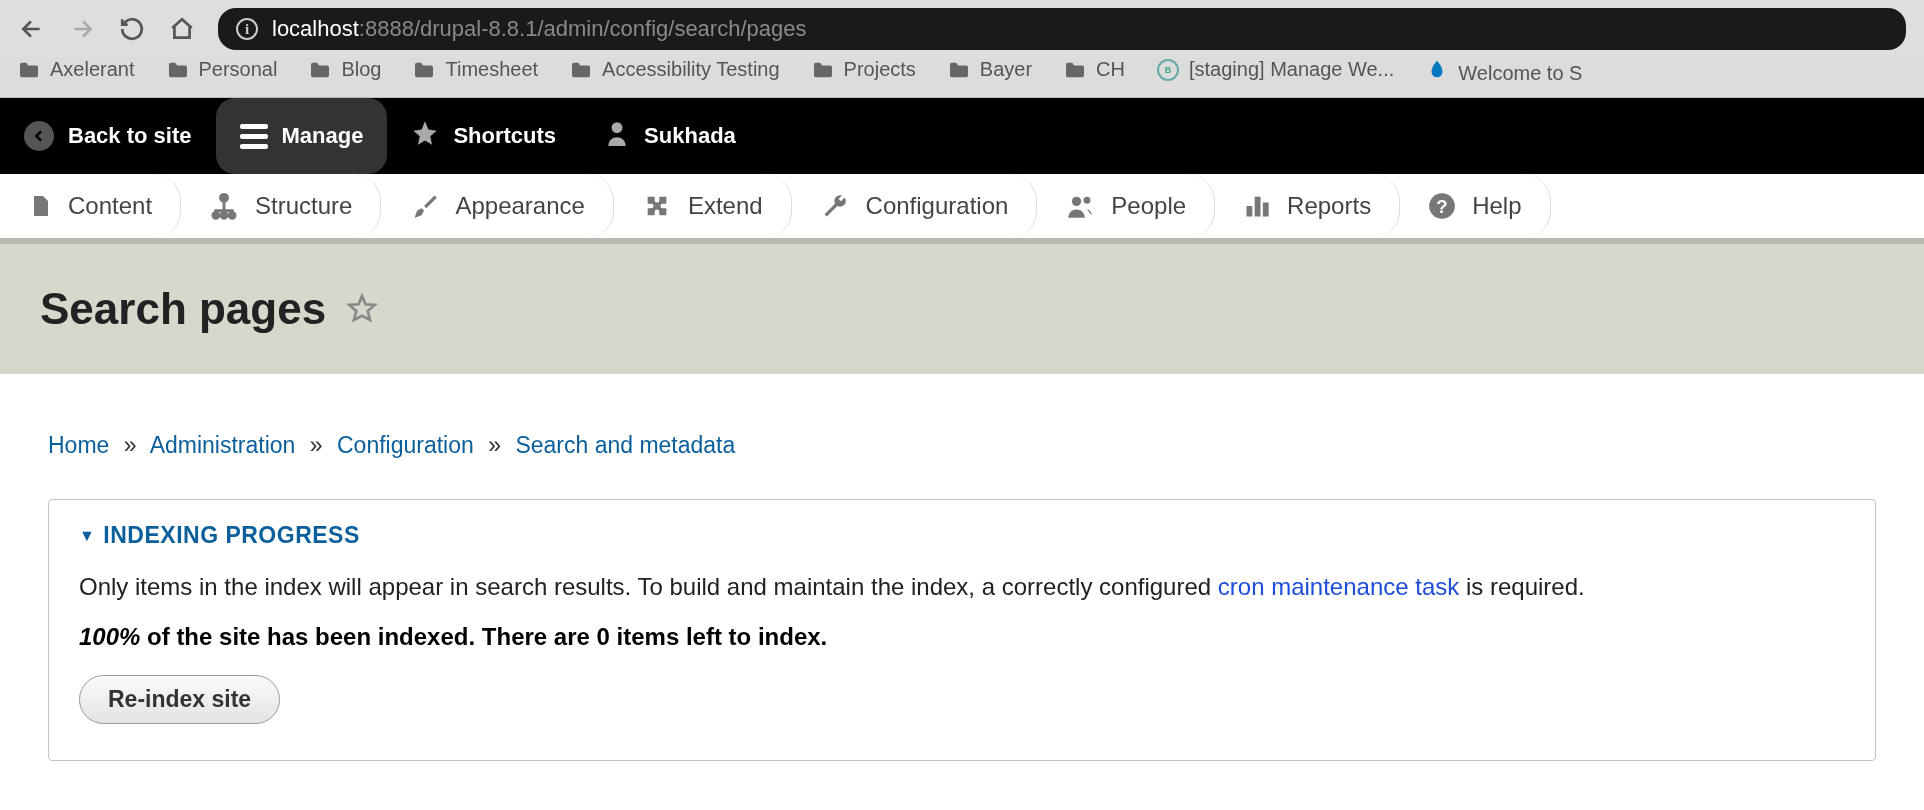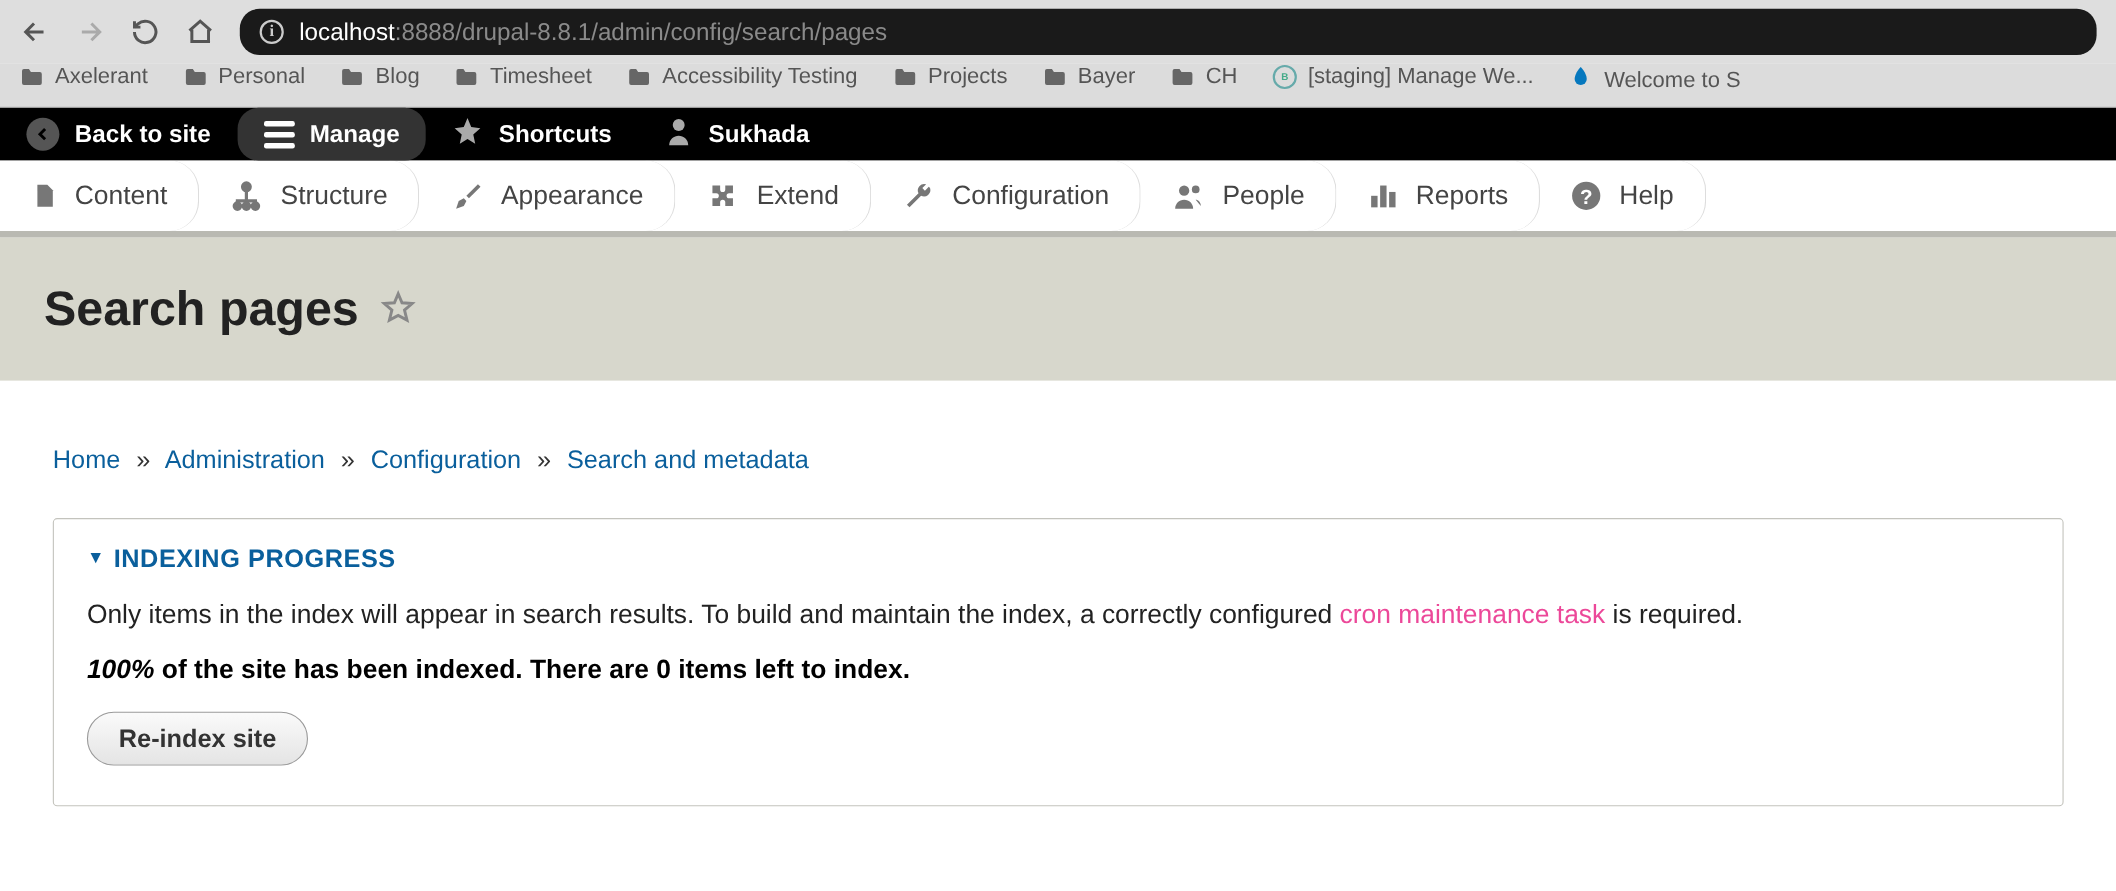--- a/index.html
+++ b/index.html
@@ -78,21 +78,21 @@
   .favicon-drupal {
     color: #0678BE;
     font-size: 24px;
   }
 
   
   .drupal-toolbar {
     display: flex;
     align-items: stretch;
     background: #000;
-    height: 48px;
+    height: 76px;
     color: #fff;
     font-size: 22px;
     font-weight: bold;
   }
   .toolbar-item {
     display: flex;
     align-items: center;
     gap: 14px;
     padding: 0 24px;
     cursor: pointer;
@@ -175,21 +175,21 @@
     gap:8px;
     cursor:pointer;
   }
   .fieldset-legend .tri { font-size:16px; }
   .fieldset p {
     font-size: 24px;
     color:#222;
     line-height: 1.5;
     margin-bottom: 18px;
   }
-  .fieldset p a { color:#ec4899; text-decoration:none; }
+  .fieldset p a { color:#1d4ed8; text-decoration:none; }
   .fieldset .status-line {
     font-weight:bold;
     font-size: 24px;
     margin-bottom: 24px;
   }
   .fieldset .status-line .pct { font-style: italic; }
   .btn {
     display:inline-block;
     padding: 10px 28px;
     border-radius: 26px;

